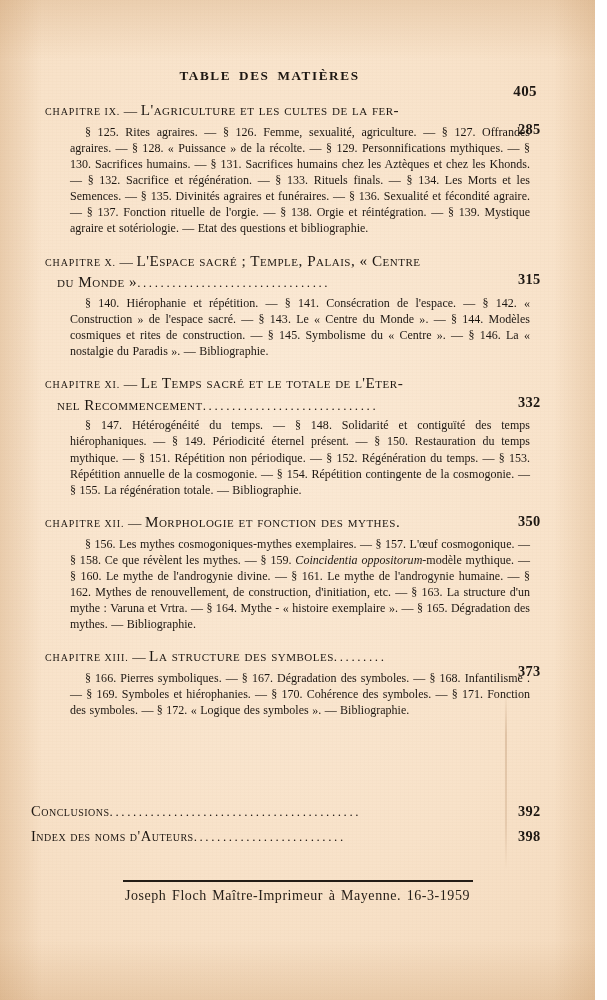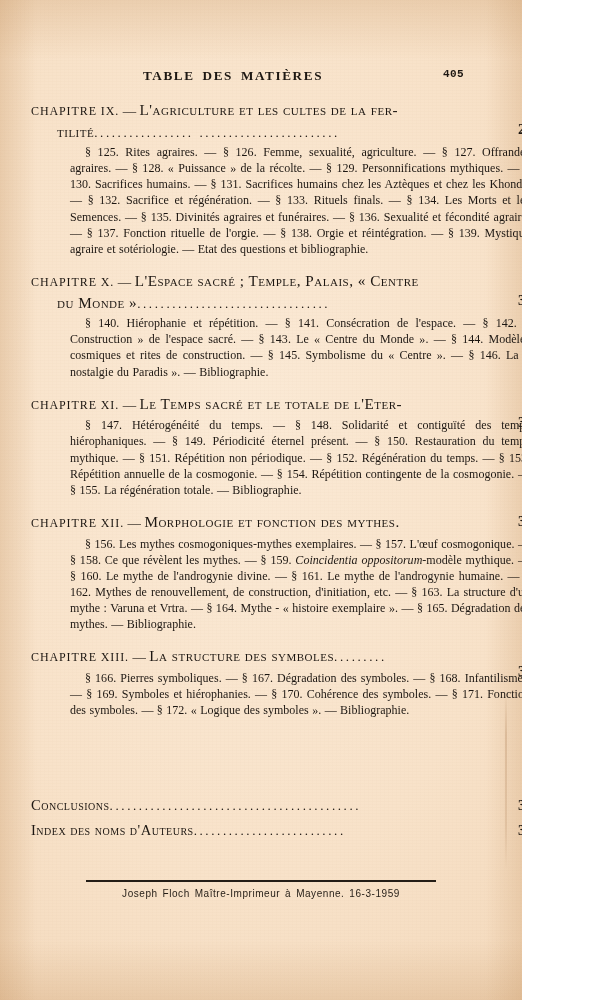--- a/index.html
+++ b/index.html
@@ -6,21 +6,21 @@
     margin: 0;
     padding: 0;
     background: #ffffff;
   }
   body {
     font-family: "Liberation Serif", serif;
   }
 
   .page {
     position: relative;
-    width: 522px;
+    width: 595px;
     height: 1000px;
     overflow: hidden;
     background: #f6dfc4;
     background-image:
       radial-gradient(ellipse 130% 110% at 46% 42%, #fbead6 0%, #f8e2c9 42%, #f3d8ba 72%, #eccba8 100%);
     color: #1d1712;
   }
 
   
   .grain {
@@ -71,25 +71,24 @@
     text-align: center;
     font-size: 13.2px;
     letter-spacing: 1.6px;
     font-weight: 700;
     word-spacing: 3px;
     padding-right: 56px;
   }
   .running-head .rh-folio {
     position: absolute;
     right: 58px;
-    top: 0px;
-    font-size: 11px;
+    top: 15px;
+    font-size: 15px;
     font-weight: 700;
     letter-spacing: .4px;
-    font-family: Liberation Mono, monospace;
   }
 
   
   .toc {
     position: absolute;
     top: 100px;
     left: 31px;
     width: 545px;
   }
 
@@ -102,23 +101,24 @@
     letter-spacing: .15px;
   }
   .chap-text {
     display: block;
     padding-right: 66px;
     text-indent: 0;
   }
   .chap-text .ln2 { display: block; padding-left: 26px; }
 
   .chap-num {
-    font-size: 12px;
+    font-size: 10px;
     font-weight: 400;
     letter-spacing: .9px;
+    margin-left: 14px;
   }
   .dash { letter-spacing: 0; }
   .sc {
     font-variant: small-caps;
     font-size: 15.2px;
     letter-spacing: .5px;
   }
   .leaders {
     letter-spacing: 2.6px;
     font-size: 13px;
@@ -151,42 +151,42 @@
 
   
   .tail {
     position: absolute;
     left: 31px;
     width: 545px;
   }
   .tail-entry {
     position: relative;
     font-size: 13.4px;
-    line-height: 16px;
+    line-height: 29px;
     white-space: nowrap;
   }
   .tail-entry .sc { font-size: 14.6px; }
 
   
   .colophon {
     position: absolute;
     left: 0;
     right: 0;
     top: 880px;
     text-align: center;
   }
   .colophon-rule {
     width: 350px;
     height: 2px;
     margin: 0 auto 6px auto;
     background: #241d16;
   }
   .colophon-text {
-    font-family: Liberation Sans, sans-serif;
-    font-size: 10px;
+    font-family: Liberation Serif, serif;
+    font-size: 14px;
     letter-spacing: .55px;
     word-spacing: 1.6px;
     color: #241d16;
   }
 </style>
 </head>
 <body>
 
 <div class="page">
   <div class="grain"></div>
@@ -199,21 +199,20 @@
     </div>
 
     <div class="toc">
 
       <div class="entry">
         <div class="chap-line">
           <span class="chap-text">
             <span class="chap-num">CHAPITRE IX.</span>
             <span class="dash">—</span>
             <span class="sc">L'agriculture et les cultes de la fer-</span>
-            <span class="ln2"><span class="sc">tilité</span><span class="leaders">................. ........................</span></span>
           </span>
           <span class="folio" style="top:19.5px;">285</span>
         </div>
         <div class="sections">§ 125. Rites agraires. — § 126. Femme, sexualité, agriculture. — § 127. Offrandes agraires. — § 128. « Puissance » de la récolte. — § 129. Personnifications mythiques. — § 130. Sacrifices humains. — § 131. Sacrifices humains chez les Aztèques et chez les Khonds. — § 132. Sacrifice et régénération. — § 133. Rituels finals. — § 134. Les Morts et les Semences. — § 135. Divinités agraires et funéraires. — § 136. Sexualité et fécondité agraire. — § 137. Fonction rituelle de l'orgie. — § 138. Orgie et réintégration. — § 139. Mystique agraire et sotériologie. — Etat des questions et bibliographie.</div>
       </div>
 
       <div class="gap-md"></div>
 
       <div class="entry">
         <div class="chap-line">
@@ -229,20 +228,21 @@
       </div>
 
       <div class="gap-md"></div>
 
       <div class="entry">
         <div class="chap-line">
           <span class="chap-text">
             <span class="chap-num">CHAPITRE XI.</span>
             <span class="dash">—</span>
             <span class="sc">Le Temps sacré et le totale de l'Eter-</span>
+            <span class="ln2"><span class="sc">nel Recommencement</span><span class="leaders">..............................</span></span>
           </span>
           <span class="folio" style="top:19.5px;margin-left:29px;">332</span>
         </div>
         <div class="sections">§ 147. Hétérogénéité du temps. — § 148. Solidarité et contiguïté des temps hiérophaniques. — § 149. Périodicité éternel présent. — § 150. Restauration du temps mythique. — § 151. Répétition non périodique. — § 152. Régénération du temps. — § 153. Répétition annuelle de la cosmogonie. — § 154. Répétition contingente de la cosmogonie. — § 155. La régénération totale. — Bibliographie.</div>
       </div>
 
       <div class="gap-md"></div>
 
       <div class="entry">
         <div class="chap-line">

